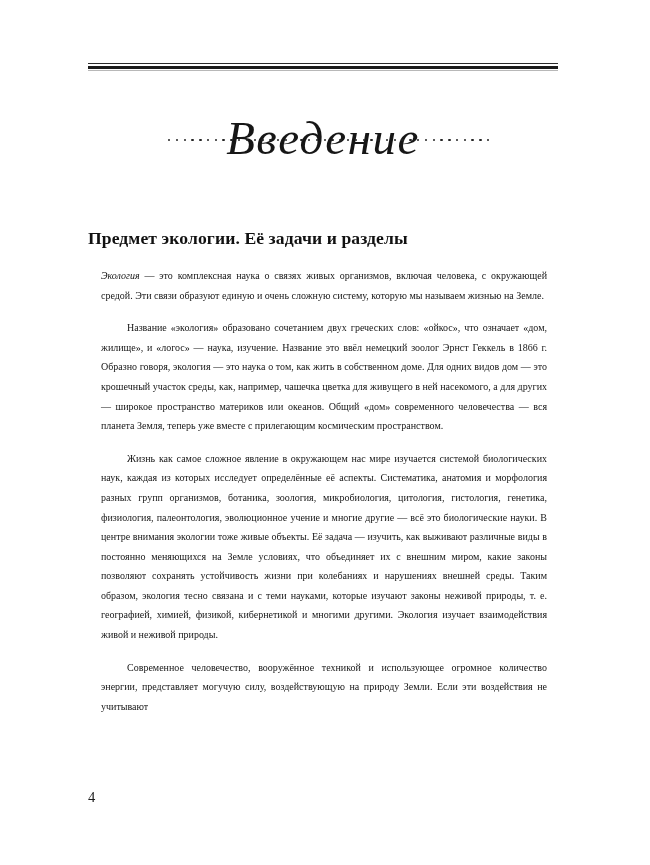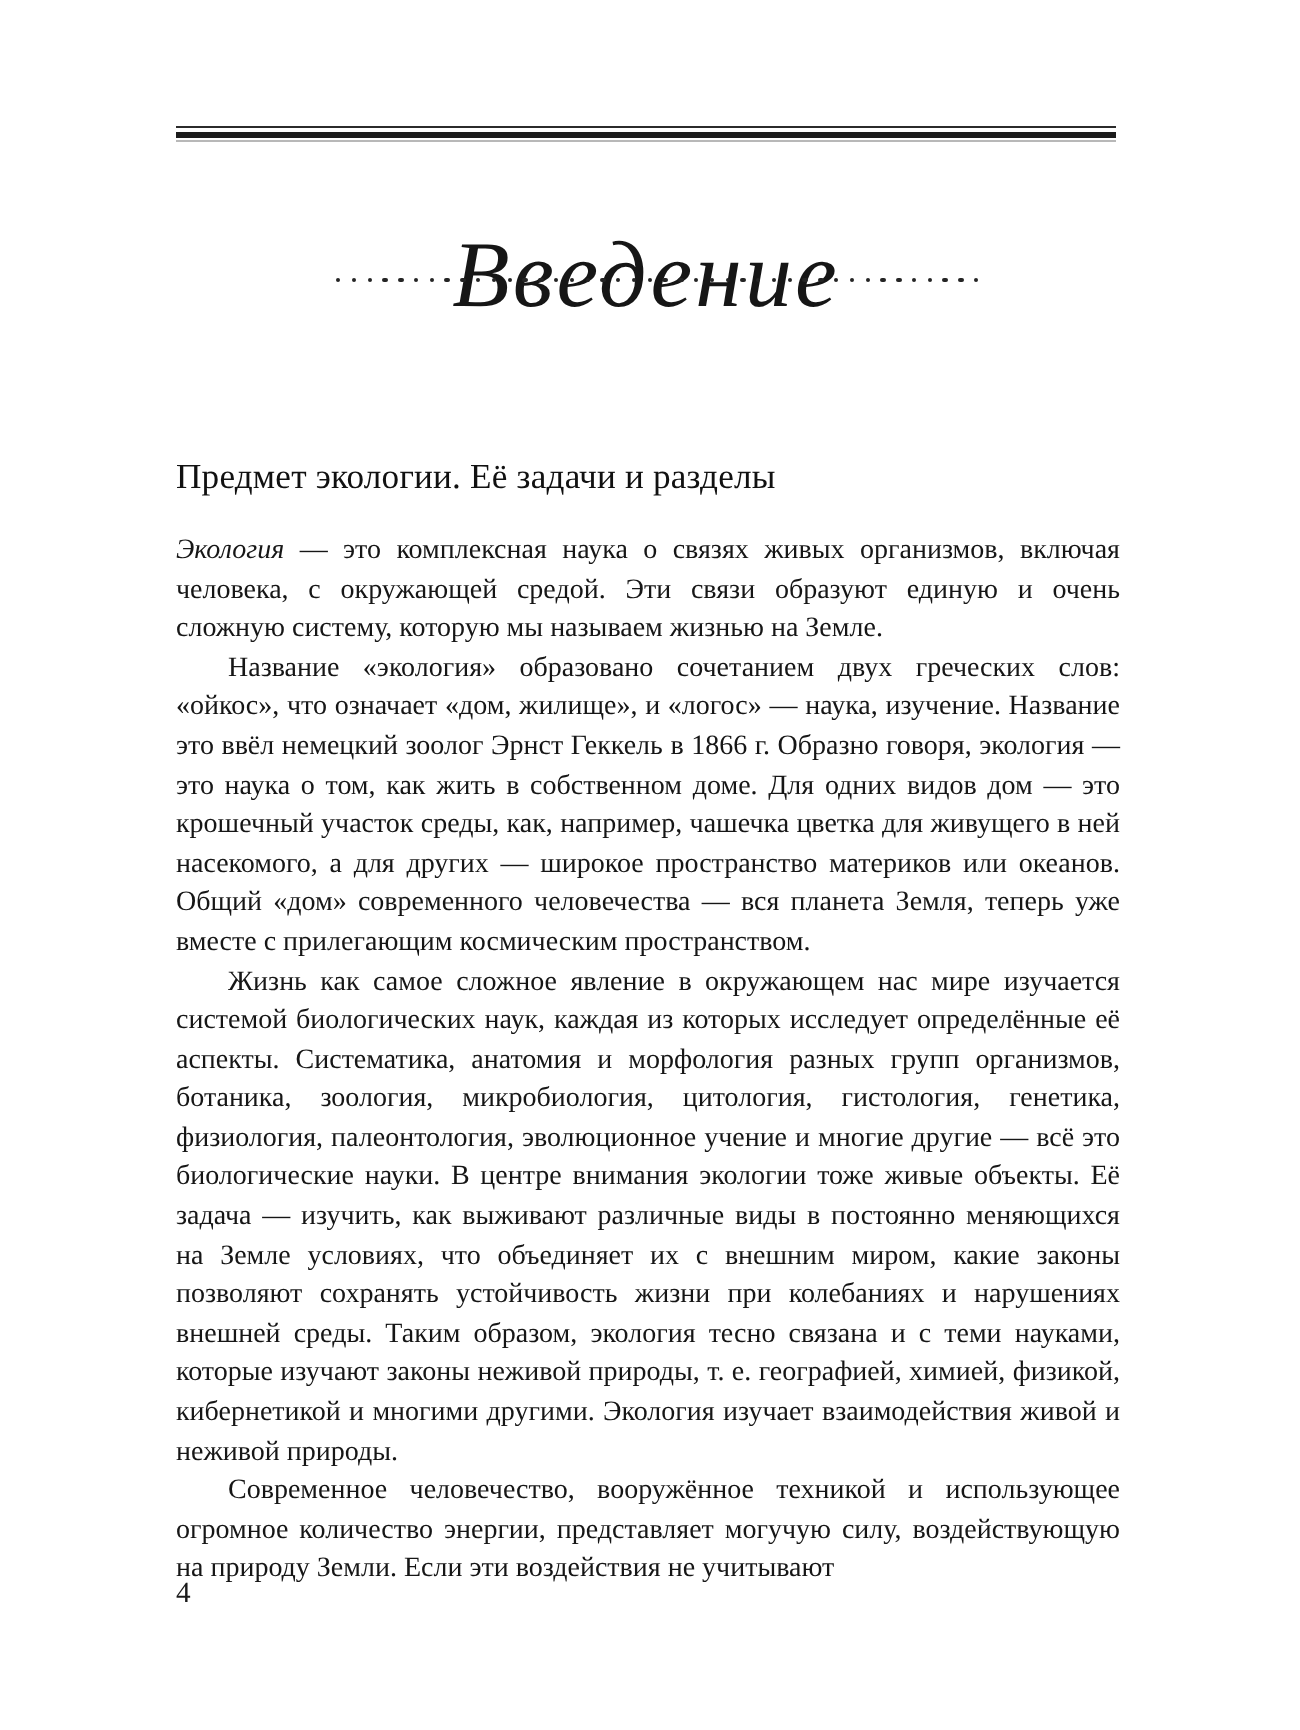--- a/index.html
+++ b/index.html
@@ -82,29 +82,29 @@
 
   
   .content {
     position: absolute;
     left: 88px;
     top: 228px;
     width: 472px;
   }
   .section-heading {
     font-size: 17.6px;
-    font-weight: 400;
+    font-weight: 700;
     letter-spacing: 0.1px;
     color: #111111;
     margin: 0 0 16px 0;
     line-height: 1.25;
   }
   p.body {
-    margin: 0;
-    font-size: 14px;
+    margin: 13px;
+    font-size: 10px;
     line-height: 19.6px;
     text-align: justify;
     text-justify: inter-word;
     color: #161616;
     hyphens: manual;
   }
   p.body + p.body {
     margin-top: 0;
   }
   p.indent {

